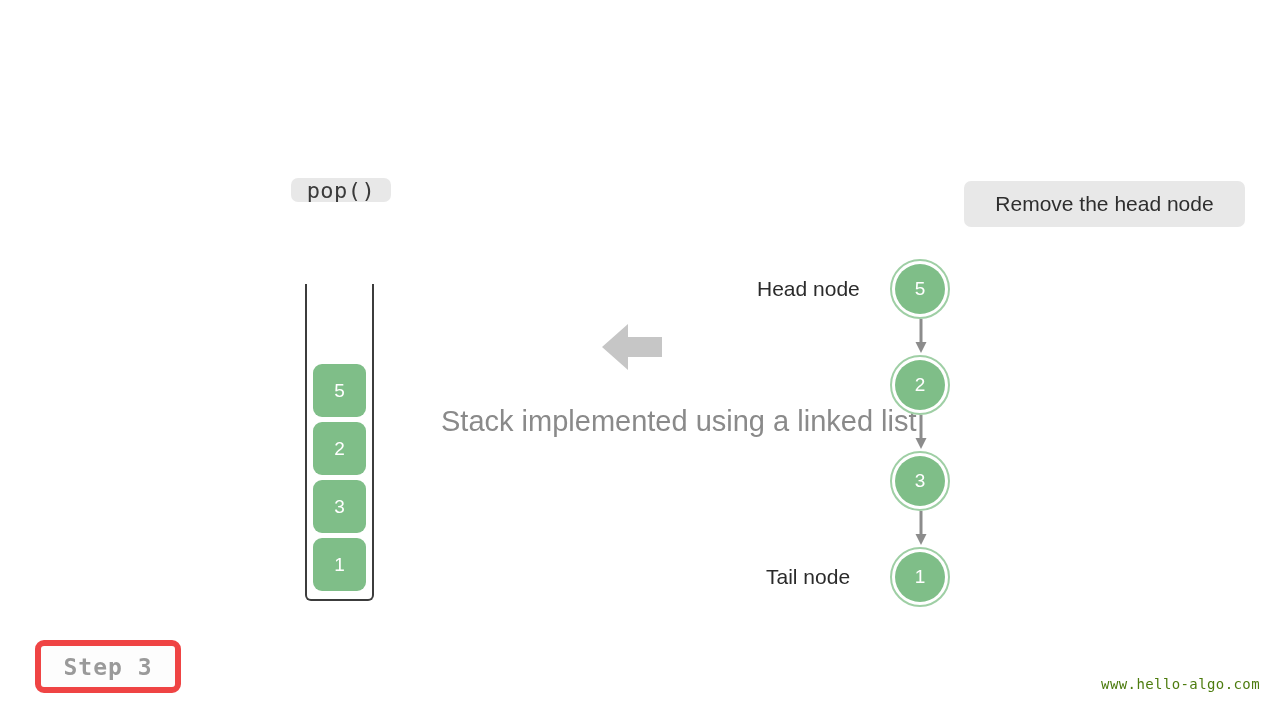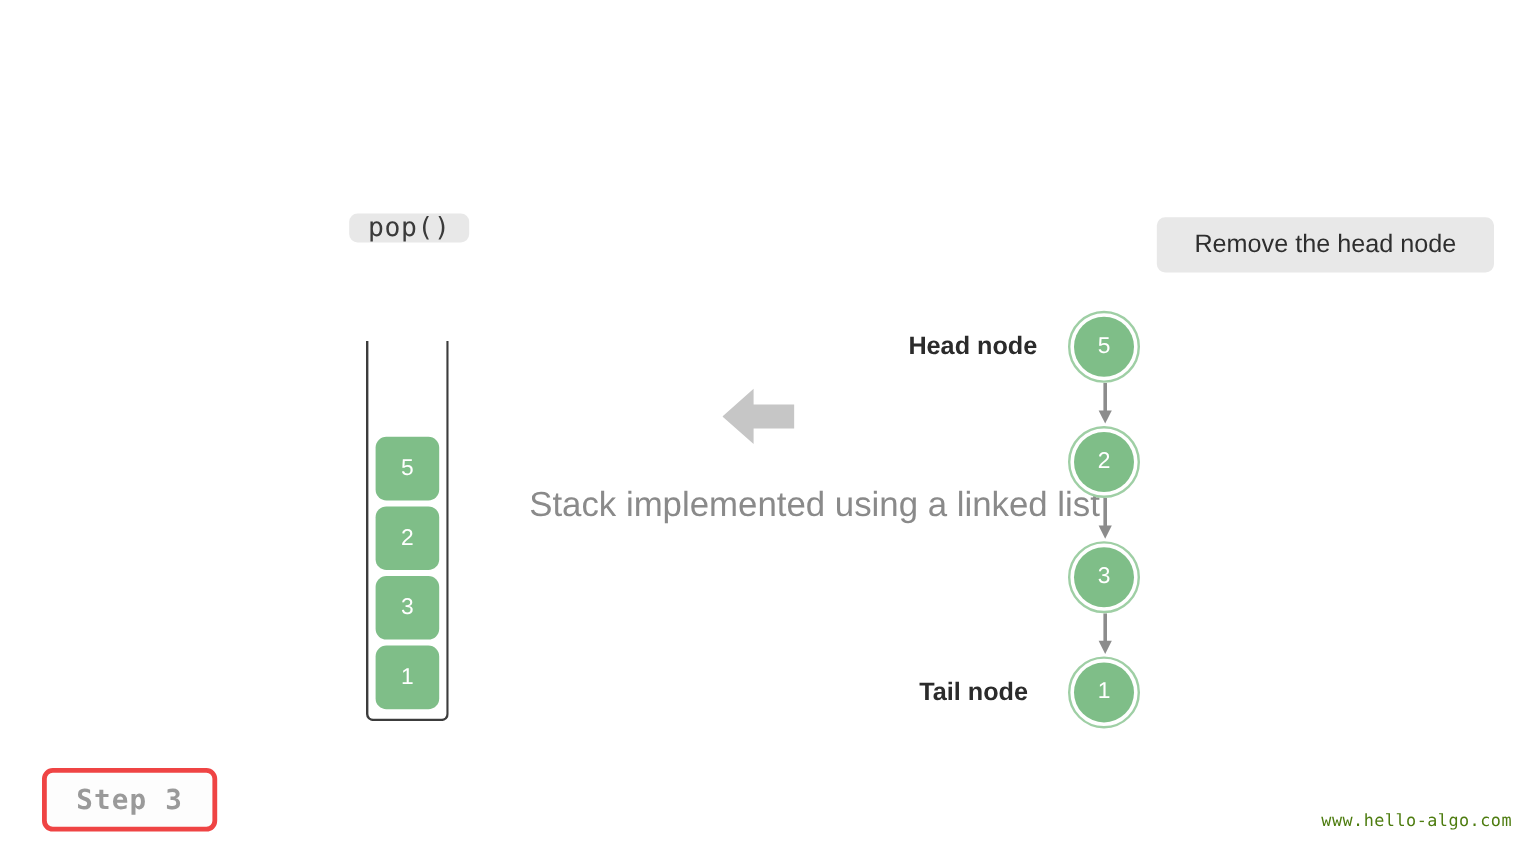--- a/index.html
+++ b/index.html
@@ -49,21 +49,21 @@
     color: #2e2e2e;
   }
 
   #step-label {
     position: absolute;
     left: 35px;
     top: 640px;
     width: 146px;
     height: 53px;
     background: #fdfdfd;
-    border: 4px solid #ef4444;
+    border: 6px solid #ef4444;
     border-radius: 9px;
     display: flex;
     align-items: center;
     justify-content: center;
     font-family: "DejaVu Sans Mono", "Liberation Mono", monospace;
     font-size: 23px;
     font-weight: bold;
     letter-spacing: 1px;
     color: #9a9a9a;
     box-sizing: border-box;
@@ -164,21 +164,21 @@
     display: flex;
     align-items: center;
     justify-content: center;
     color: #ffffff;
     font-size: 19px;
     box-sizing: border-box;
   }
   .ll-label {
     position: absolute;
     font-size: 21px;
-    font-weight: bold;
+    font-weight: normal;
     color: #2b2b2b;
     white-space: nowrap;
     text-align: right;
   }
   #head-label { left: 757px; top: 277px; }
   #tail-label { left: 766px; top: 565px; text-align: center; }
 
   .ll-arrow {
     position: absolute;
     left: 34px;

